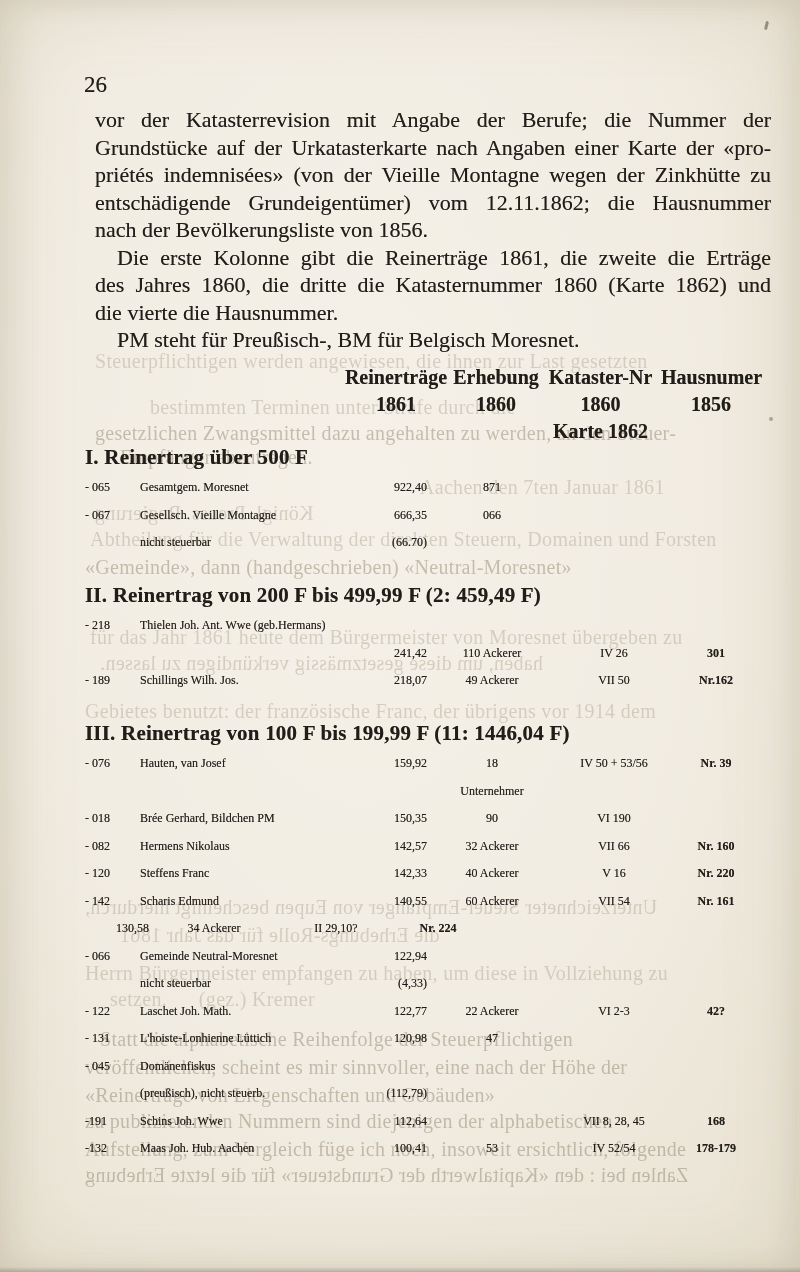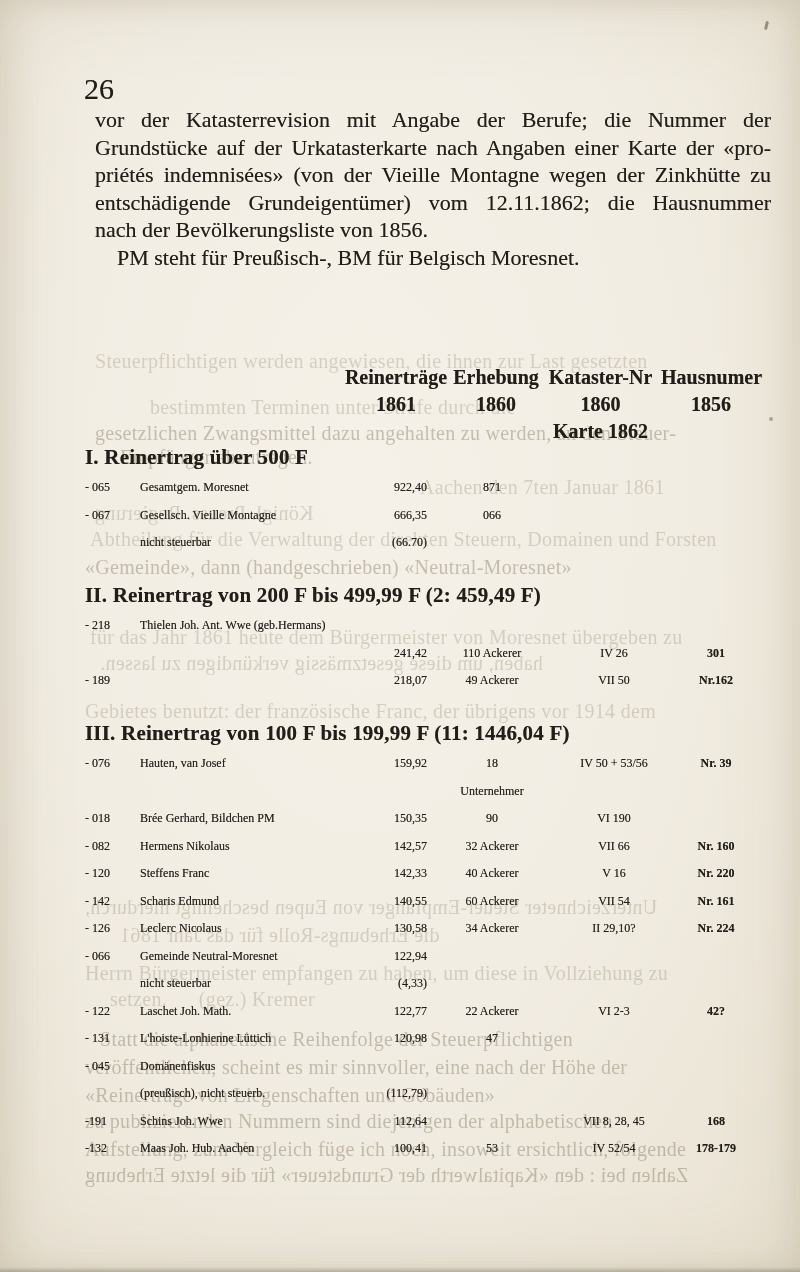--- a/index.html
+++ b/index.html
@@ -13,21 +13,21 @@
     content:'';position:absolute;inset:0;pointer-events:none;
     box-shadow:inset 0 0 85px rgba(115,98,62,0.13),
                inset 14px 0 30px rgba(115,98,62,0.08),
                inset -10px 0 26px rgba(115,98,62,0.07);
   }
   .page::after{
     content:'';position:absolute;left:0;right:0;bottom:0;height:5px;pointer-events:none;
     background:linear-gradient(to bottom, rgba(0,0,0,0), rgba(88,82,70,0.30));
   }
   .main-text{ text-shadow:0 0 0.5px rgba(33,30,26,0.55); }
-  .pagenum{position:absolute;left:84px;top:72px;font-size:30px;}
+  .pagenum{position:absolute;left:84px;top:72px;font-size:23px;}
   .paras{position:absolute;left:95px;top:106px;width:676px;font-size:22px;line-height:27.5px;}
   .para .line{min-height:27.5px;}
   .para .line.j{text-align:justify;text-align-last:justify;-moz-text-align-last:justify;}
   .para .line.ind{text-indent:22px;}
   .thead{
     position:absolute;left:340px;top:364px;width:421px;display:flex;
     font-weight:bold;font-size:20px;line-height:27px;text-align:center;
   }
   .hcol{white-space:pre-line;}
   .hcol:nth-child(1){width:112px;}
@@ -87,20 +87,25 @@
     <div class="pagenum">26</div>
     <div class="paras" id="paras">
         <div class="para">
           <div class="line j">vor der Katasterrevision mit Angabe der Berufe; die Nummer der</div>
           <div class="line j">Grundstücke auf der Urkatasterkarte nach Angaben einer Karte der «pro-</div>
           <div class="line j">priétés indemnisées» (von der Vieille Montagne wegen der Zinkhütte zu</div>
           <div class="line j">entschädigende Grundeigentümer) vom 12.11.1862; die Hausnummer</div>
           <div class="line">nach der Bevölkerungsliste von 1856.</div>
         </div>
         <div class="para">
+          <div class="line j ind">Die erste Kolonne gibt die Reinerträge 1861, die zweite die Erträge</div>
+          <div class="line j">des Jahres 1860, die dritte die Katasternummer 1860 (Karte 1862) und</div>
+          <div class="line">die vierte die Hausnummer.</div>
+        </div>
+        <div class="para">
           <div class="line ind">PM steht für Preußisch-, BM für Belgisch Moresnet.</div>
         </div>
       </div>
     <div class="thead" id="thead">
         <div class="hcol">Reinerträge
 1861</div>
         <div class="hcol">Erhebung
 1860</div>
         <div class="hcol">Kataster-Nr
 1860
@@ -160,20 +165,21 @@
               <span class="nm"></span>
             </div>
             <div class="c-re">241,42</div>
             <div class="c-er">110 Ackerer</div>
             <div class="c-ka">IV 26</div>
             <div class="c-ha">301</div>
           </div>
           <div class="trow">
             <div class="c-name">
               <span class="pfx">- 189</span>
+              <span class="nm">Schillings Wilh. Jos.</span>
             </div>
             <div class="c-re">218,07</div>
             <div class="c-er">49 Ackerer</div>
             <div class="c-ka">VII 50</div>
             <div class="c-ha">Nr.162</div>
           </div>
         </div>
         <div class="section" style="top: 718px;">
           <div class="sec-heading">III. Reinertrag von 100 F bis 199,99 F (11: 1446,04 F)</div>
           <div class="trow">
@@ -230,24 +236,20 @@
             <div class="c-name">
               <span class="pfx">- 142</span>
               <span class="nm">Scharis Edmund</span>
             </div>
             <div class="c-re">140,55</div>
             <div class="c-er">60 Ackerer</div>
             <div class="c-ka">VII 54</div>
             <div class="c-ha">Nr. 161</div>
           </div>
           <div class="trow">
-            <div class="c-name">
-              <span class="pfx">- 126</span>
-              <span class="nm">Leclerc Nicolaus</span>
-            </div>
             <div class="c-re">130,58</div>
             <div class="c-er">34 Ackerer</div>
             <div class="c-ka">II 29,10?</div>
             <div class="c-ha">Nr. 224</div>
           </div>
           <div class="trow">
             <div class="c-name">
               <span class="pfx">- 066</span>
               <span class="nm">Gemeinde Neutral-Moresnet</span>
             </div>

